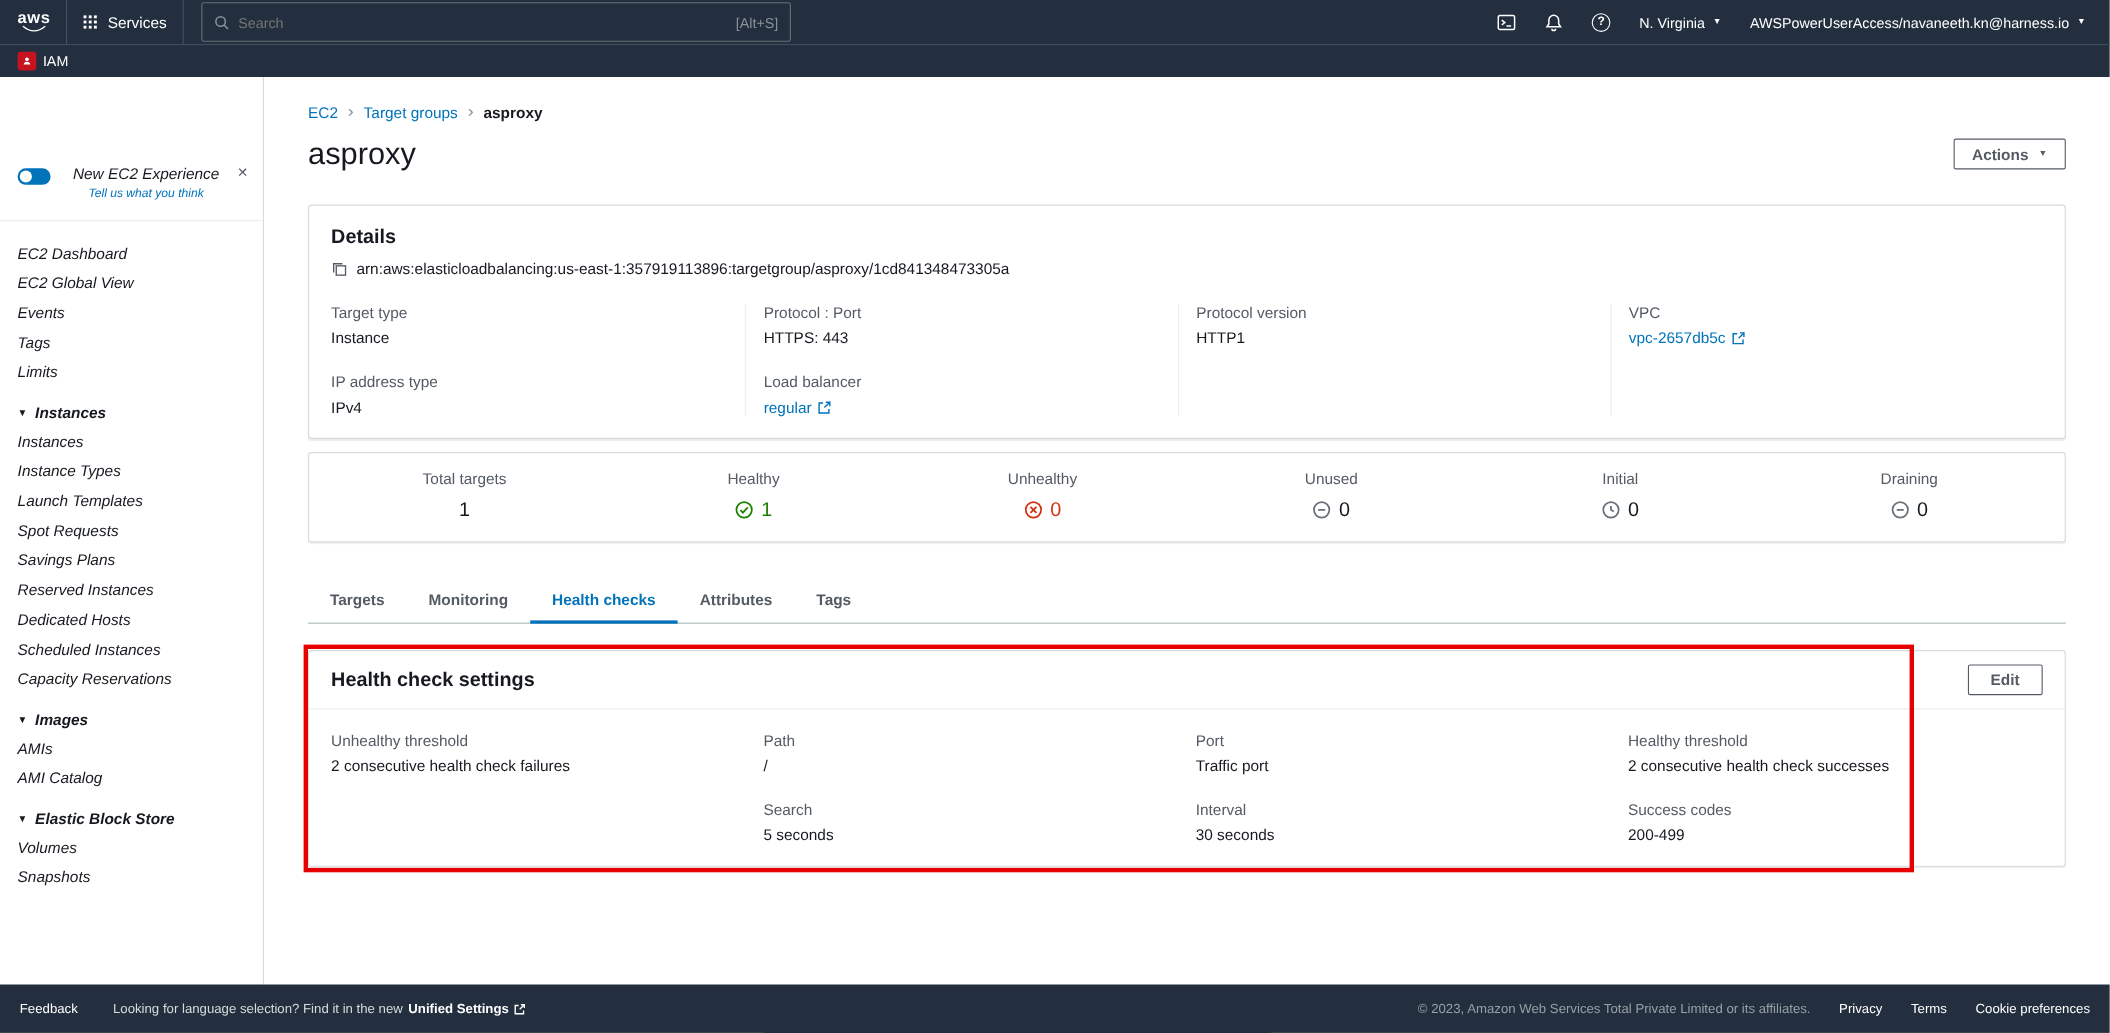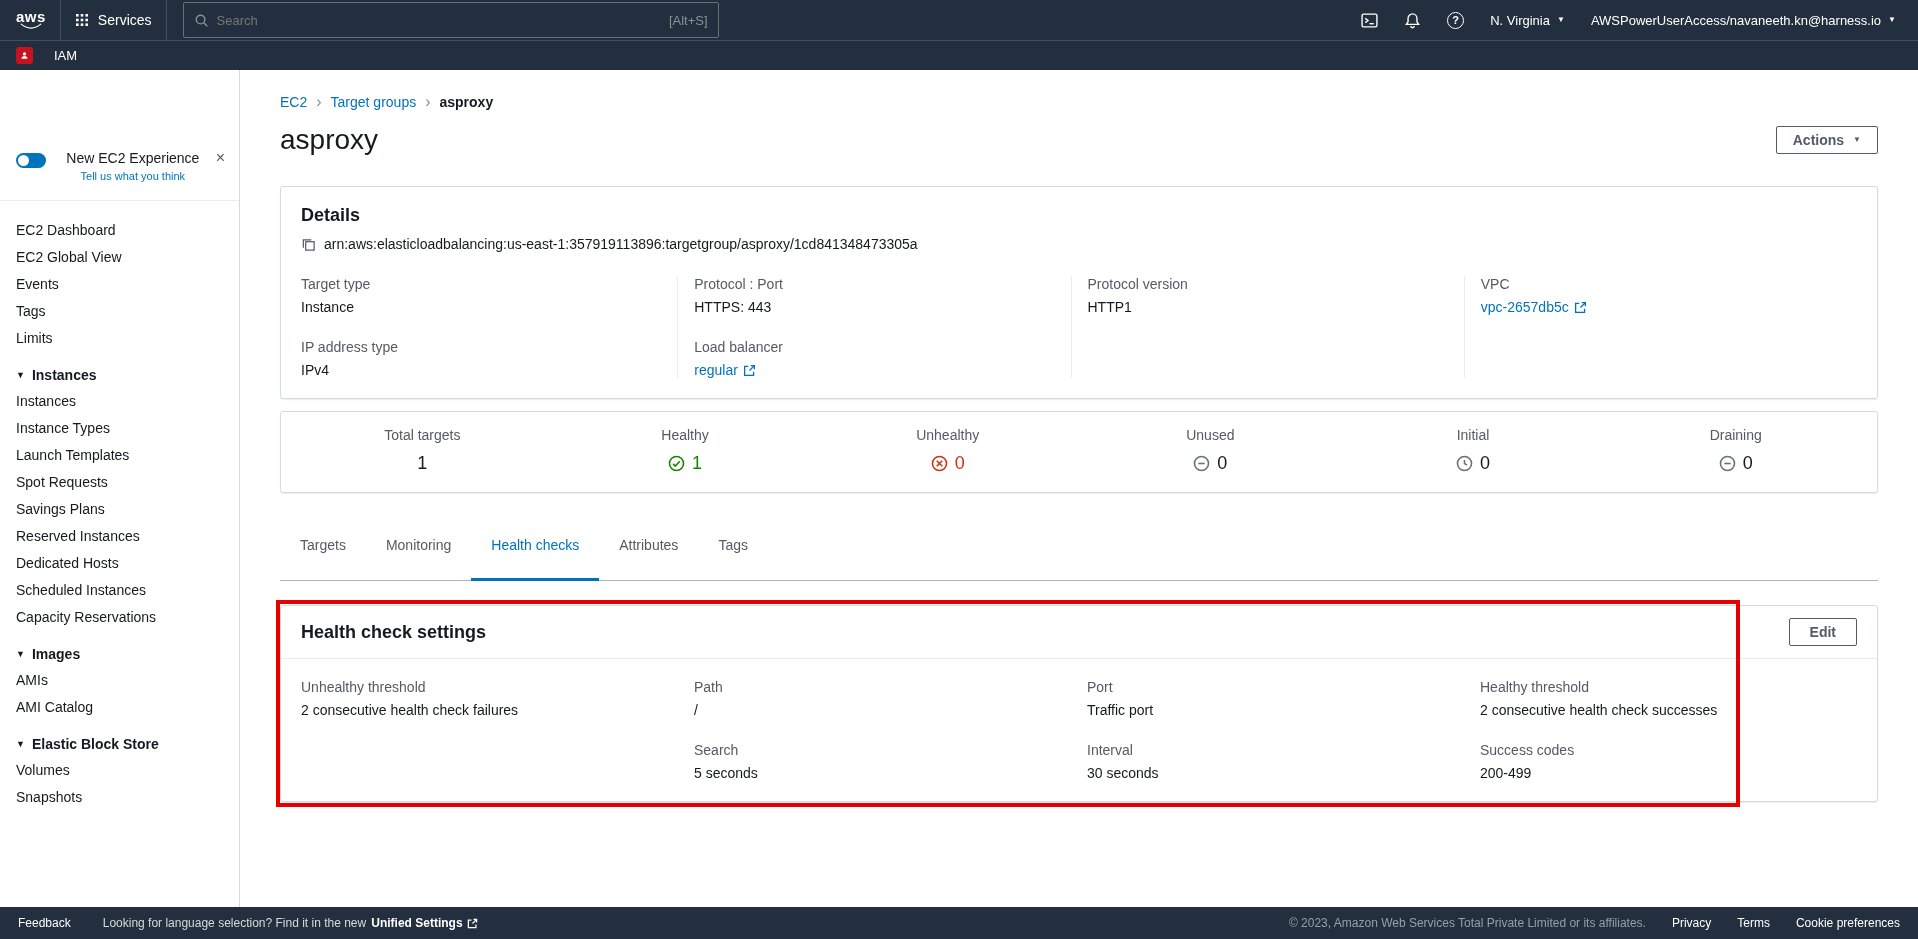--- a/index.html
+++ b/index.html
@@ -18,29 +18,29 @@
   .searchbox { margin-left:16px; width:536px; height:36px; border:1px solid #687078; border-radius:2px; display:flex; align-items:center; padding:0 10px; gap:8px; background:#232f3e; }
   .searchbox input { flex:1; background:transparent; border:none; outline:none; color:#d5dbdb; font-size:13px; font-family:inherit; }
   .search-shortcut { color:#879196; font-size:13px; }
   .topnav-right { margin-left:auto; display:flex; align-items:center; gap:26px; padding-right:22px; }
   .nav-icon-btn { display:flex; align-items:center; cursor:pointer; }
   .nav-drop { display:flex; align-items:center; gap:7px; font-size:13px; cursor:pointer; white-space:nowrap; }
   .caret { font-size:8px; line-height:1; }
   .help-circle { width:17px; height:17px; border:1.5px solid #fff; border-radius:50%; display:flex; align-items:center; justify-content:center; font-size:11px; font-weight:bold; }
 
   
-  .subnav { height:30px; background:#232f3e; border-top:1px solid #414f62; display:flex; align-items:center; gap:21px; padding:0 16px; color:#fff; flex-shrink:0; }
+  .subnav { height:30px; background:#232f3e; border-top:1px solid #414f62; display:flex; align-items:center; gap:6px; padding:0 16px; color:#fff; flex-shrink:0; }
   .iam-icon { width:17px; height:17px; border-radius:3px; background:#c7131f; display:flex; align-items:center; justify-content:center; }
   .subnav-label { font-size:13px; }
 
   
   .main-wrap { flex:1; display:flex; min-height:0; }
 
   
-  .sidebar { width:240px; flex-shrink:0; background:#fff; border-right:1px solid #d5dbdb; overflow:hidden; }
+  .sidebar { width:240px; flex-shrink:0; background:#fff; border-right:1px solid #d5dbdb; overflow:hidden;font-style:italic; }
   .sb-banner { margin-top:80px; padding:0 14px 18px 16px; display:flex; align-items:flex-start; border-bottom:1px solid #eaeded; }
   .toggle { width:30px; height:15px; border-radius:8px; background:#0073bb; position:relative; flex-shrink:0; margin-top:3px; cursor:pointer; }
   .toggle-knob { position:absolute; left:2px; top:2px; width:11px; height:11px; border-radius:50%; background:#fff; }
   .sb-banner-text { margin-left:8px; flex:1; text-align:center; }
   .sb-banner-title { font-size:14px; color:#16191f; }
   .sb-banner-sub { font-size:11px; color:#0073bb; margin-top:4px; cursor:pointer; }
   .sb-close { color:#545b64; font-size:16px; margin-left:4px; cursor:pointer; line-height:1; }
   .sb-nav { padding-top:16px; }
   .sb-item { display:block; padding:5px 16px; font-size:14px; color:#16191f; cursor:pointer; line-height:17px; }
   .sb-section { display:flex; align-items:center; gap:7px; padding:5px 16px; font-weight:bold; font-size:14px; margin-top:10px; cursor:pointer; }
@@ -73,31 +73,31 @@
   .ext-icon { display:inline-flex; }
 
   .stats-card { margin-top:12px; display:flex; padding:15px 10px 18px; }
   .stat { flex:1; display:flex; flex-direction:column; align-items:center; gap:10px;justify-content:center; }
   .stat-label { color:#545b64; font-size:14px; }
   .stat-value { display:flex; align-items:center; gap:7px; font-size:18px; color:#16191f; }
   .stat-value.green { color:#1d8102; }
   .stat-value.red { color:#d13212; }
 
   .tabs { margin-top:34px; display:flex; border-bottom:1px solid #aab7b8; }
-  .tab { padding:10px 20px 25px; font-size:14px; font-weight:normal; color:#545b64; cursor:pointer; border-bottom:3px solid transparent; margin-bottom:-1px; }
+  .tab { padding:10px 20px 11px; font-size:14px; font-weight:bold; color:#545b64; cursor:pointer; border-bottom:3px solid transparent; margin-bottom:-1px; }
   .tab.active { color:#0073bb; border-bottom-color:#0073bb; }
 
   .hc-wrap { position:relative; margin-top:24px; }
   .hc-header { display:flex; align-items:center; justify-content:space-between; padding:12px 20px; border-bottom:1px solid #eaeded; }
   .hc-body { display:flex; padding:20px; }
   .edit-btn { padding:5px 20px; }
   .annotation-rect { position:absolute; left:-4px; top:-5px; width:1464px; height:calc(100% + 10px); border:4px solid #e60000; pointer-events:none; z-index:5; }
 
   
-  .footer { height:16px; background:#232f3e; display:flex; align-items:center; padding:16px 18px; color:#d5dbdb; font-size:12px; flex-shrink:0; }
+  .footer { height:44px; background:#232f3e; display:flex; align-items:center; padding:0 18px; color:#d5dbdb; font-size:12px; flex-shrink:0; }
   .footer-link { color:#fff; cursor:pointer; }
   .footer-lang { margin-left:32px; display:flex; align-items:center; gap:5px; }
   .footer-lang .footer-link { font-weight:bold; display:inline-flex; align-items:center; gap:4px; }
   .footer-right { margin-left:auto; display:flex; align-items:center; gap:26px; }
   .footer-copy { color:#95a0a6; }
 </style>
 </head>
 <body>
 
 <header class="topnav">

